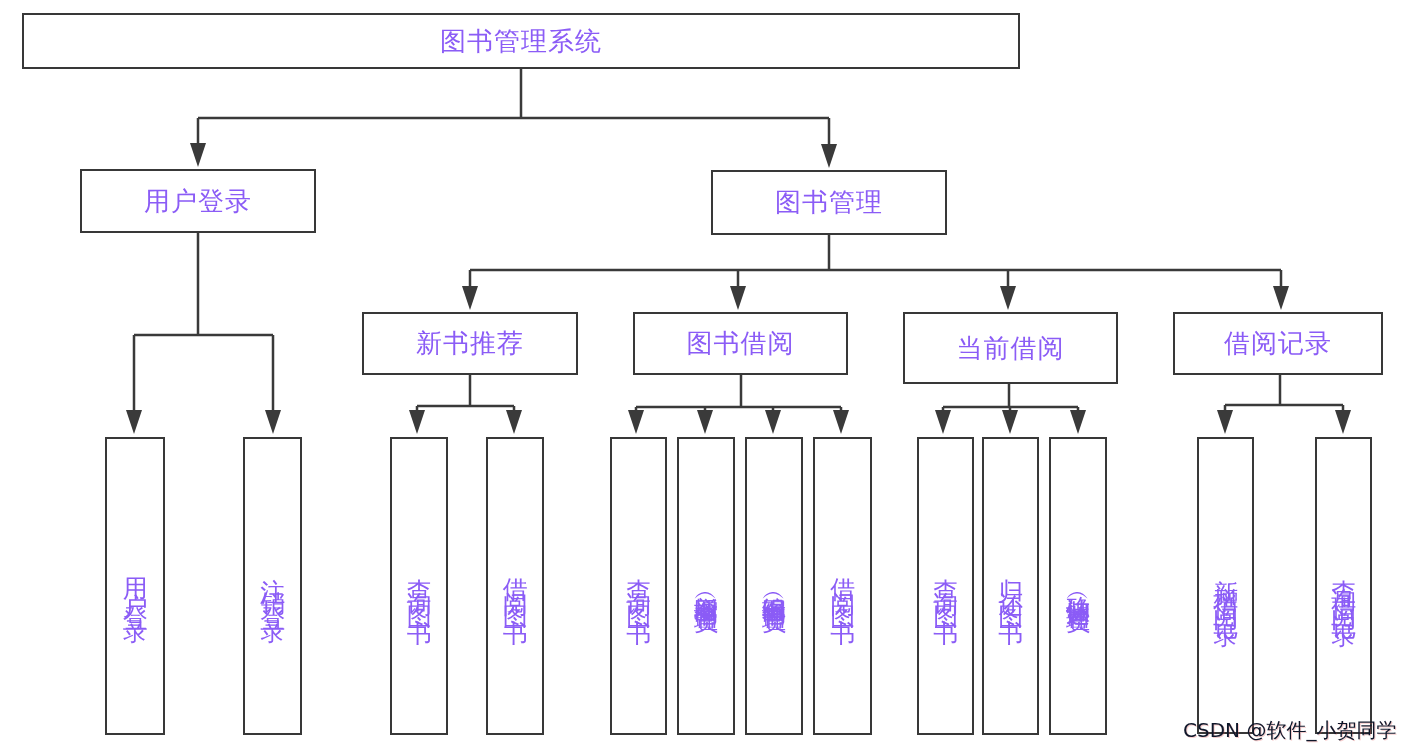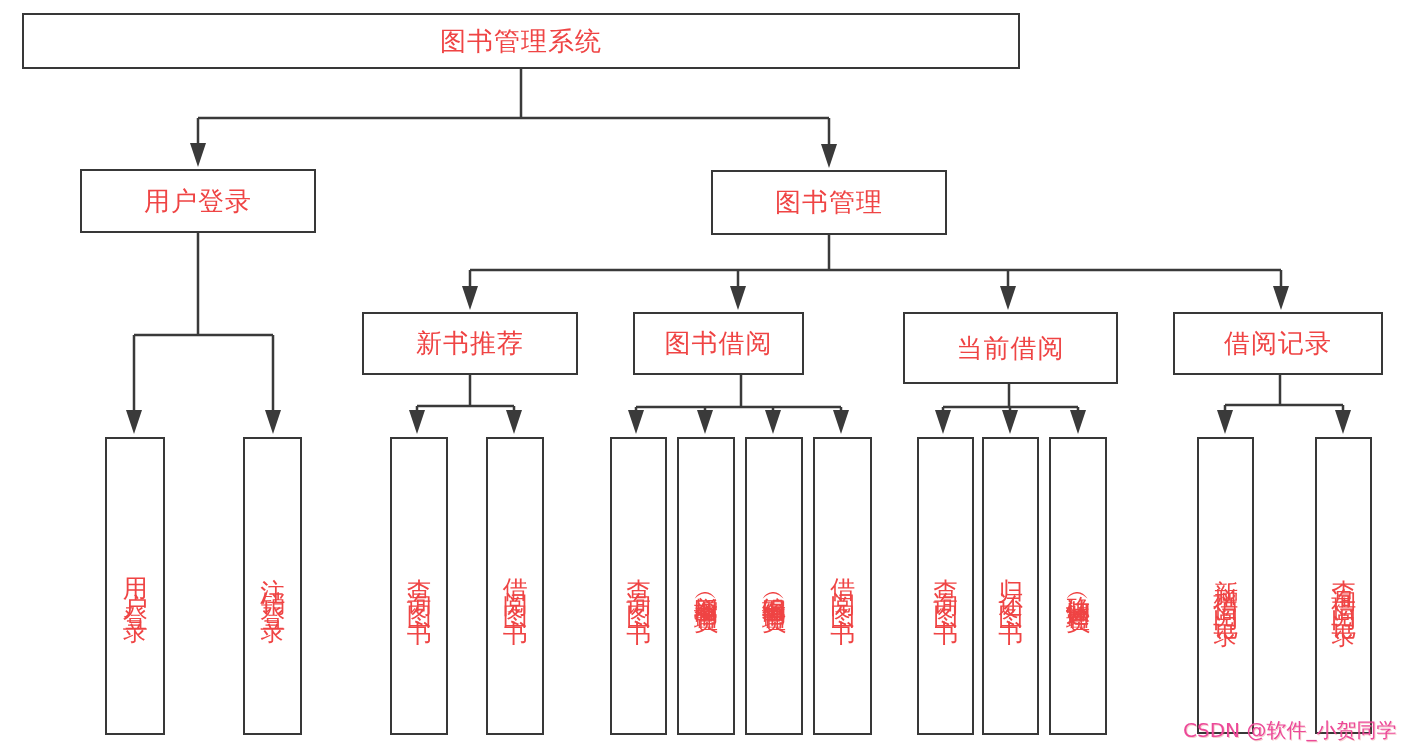--- a/index.html
+++ b/index.html
@@ -12,21 +12,21 @@
     overflow:hidden;
   }
   .connectors{
     position:absolute;left:0;top:0;width:1405px;height:747px;
     pointer-events:none;
   }
   .box{
     position:absolute;
     border:2px solid #383838;
     background:#ffffff;
-    color:#ef4444;
+    color:#8b5cf6;
     display:flex;align-items:center;justify-content:center;
     text-align:center;
     line-height:1.25;
   }
   .hbox{font-size:26px;letter-spacing:1px;white-space:nowrap;}
   .root{left:22px;top:13px;width:998px;height:56px;}
   .lvl2a{left:80px;top:169px;width:236px;height:64px;}
   .lvl2b{left:711px;top:170px;width:236px;height:65px;}
   .lvl3{top:312px;height:63px;}
   .leaf{
@@ -34,21 +34,21 @@
     writing-mode:vertical-rl;
     text-orientation:mixed;
     font-size:25px;
   }
   .ls-wide{letter-spacing:14px;}
   .ls-mid{letter-spacing:9px;}
   .ls-tight{letter-spacing:2px;font-size:24px;}
   .watermark{
     position:absolute;left:1183px;top:717px;
     font-size:20px;
-    color:#ec4899;
+    color:#0f172a;
     text-shadow:1px 1px 0 rgba(225,90,90,0.30);
     white-space:nowrap;
   }
 </style>
 </head>
 <body>
 
 <div class="stage">
 
   <svg class="connectors" viewBox="0 0 1405 747" aria-hidden="true">
@@ -90,21 +90,21 @@
       <path d="M1335 410 L1351 410 L1343 434 Z"></path>
     </g>
   </svg>
 
   <div class="box hbox root">图书管理系统</div>
 
   <div class="box hbox lvl2a">用户登录</div>
   <div class="box hbox lvl2b">图书管理</div>
 
   <div class="box hbox lvl3" style="left:362px;width:216px;">新书推荐</div>
-  <div class="box hbox lvl3" style="left:633px;width:171px;">图书借阅</div>
+  <div class="box hbox lvl3" style="left:633px;width:215px;">图书借阅</div>
   <div class="box hbox lvl3" style="left:903px;width:215px;height:72px;">当前借阅</div>
   <div class="box hbox lvl3" style="left:1173px;width:210px;">借阅记录</div>
 
   <div class="box leaf ls-wide" style="left:105px;width:60px;">用户登录</div>
   <div class="box leaf ls-wide" style="left:243px;width:59px;">注销登录</div>
 
   <div class="box leaf ls-wide" style="left:390px;width:58px;">查询图书</div>
   <div class="box leaf ls-wide" style="left:486px;width:58px;">借阅图书</div>
 
   <div class="box leaf ls-wide" style="left:610px;width:57px;">查询图书</div>

